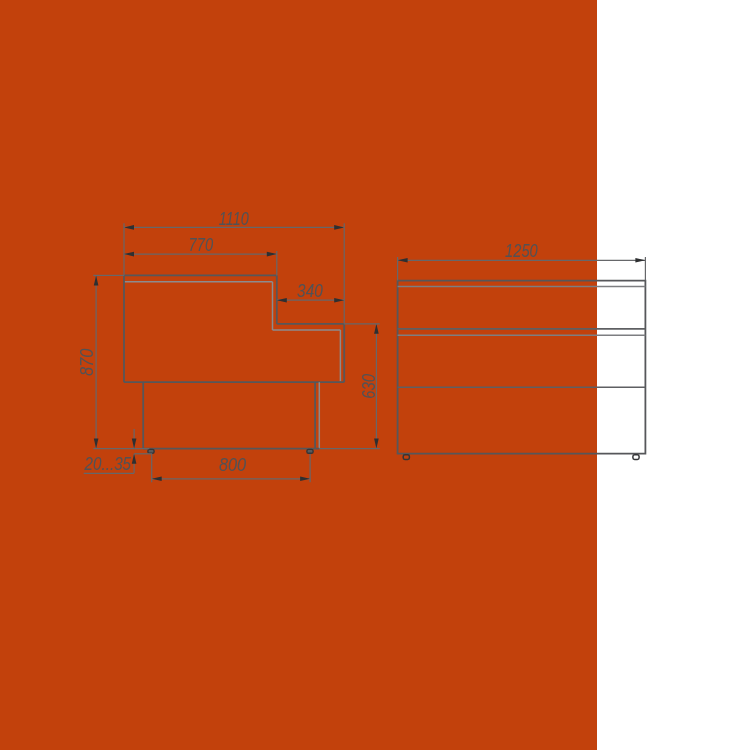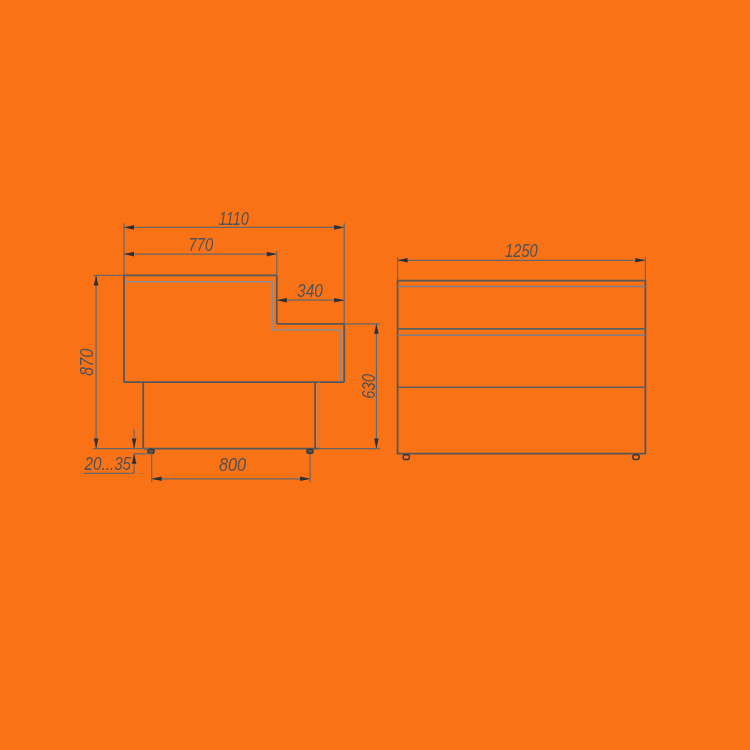--- a/index.html
+++ b/index.html
@@ -1,16 +1,16 @@
 <!DOCTYPE html>
 <html><head>
 <meta charset="utf-8">
 <style>
   html,body{margin:0;padding:0;background:#ffffff;}
-  .page{width:750px;height:750px;position:relative;background:#f97316;}
+  .page{width:597px;height:750px;position:relative;background:#c2410c;}
   svg{position:absolute;top:0;left:0;}
   text{font-family:"Liberation Sans",sans-serif;font-style:italic;fill:#515256;}
 </style>
 </head>
 <body>
 <div class="page">
 <svg width="750" height="750" viewBox="0 0 750 750">
   <g stroke-linecap="butt" fill="none">
 
     <path d="M124.0 275.4 H276.8" stroke="#56575a" stroke-width="1.8"></path>

